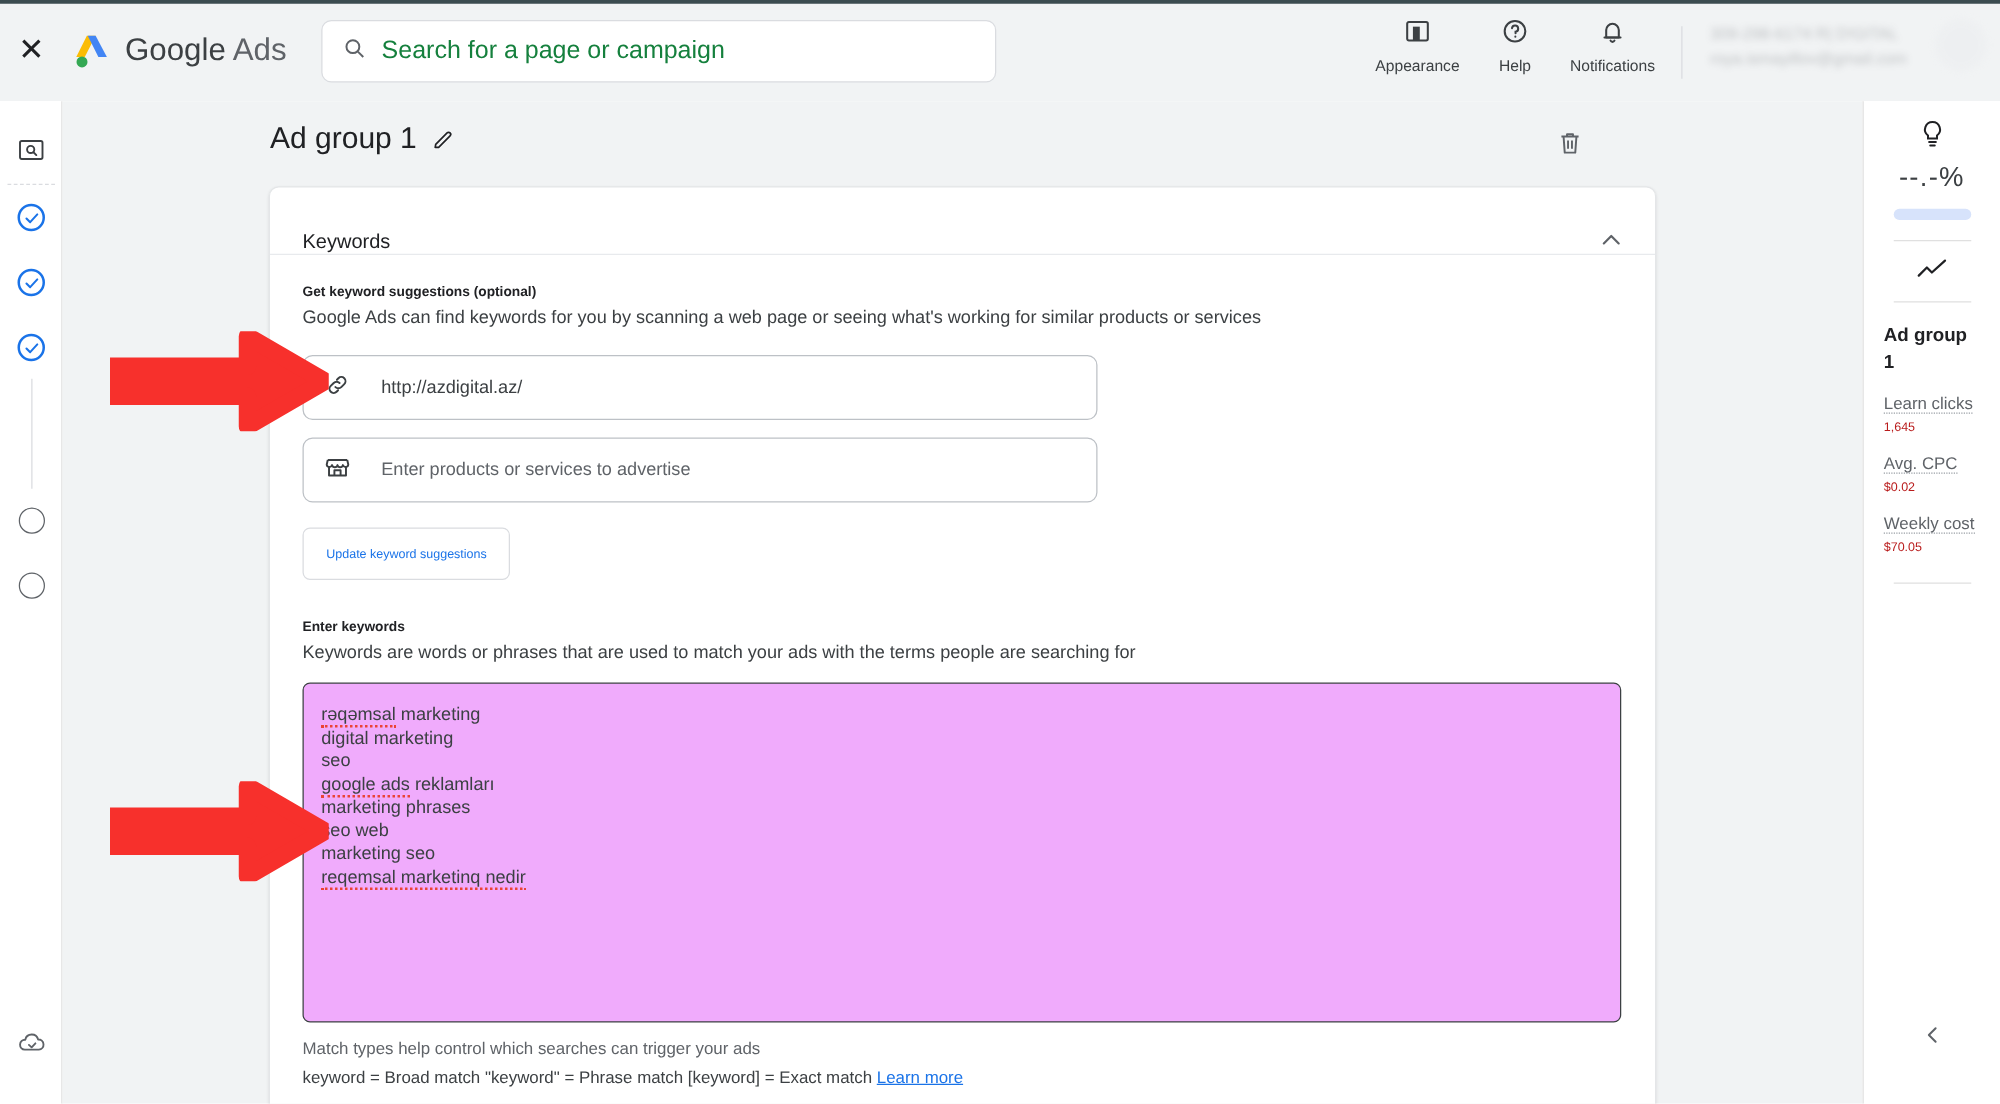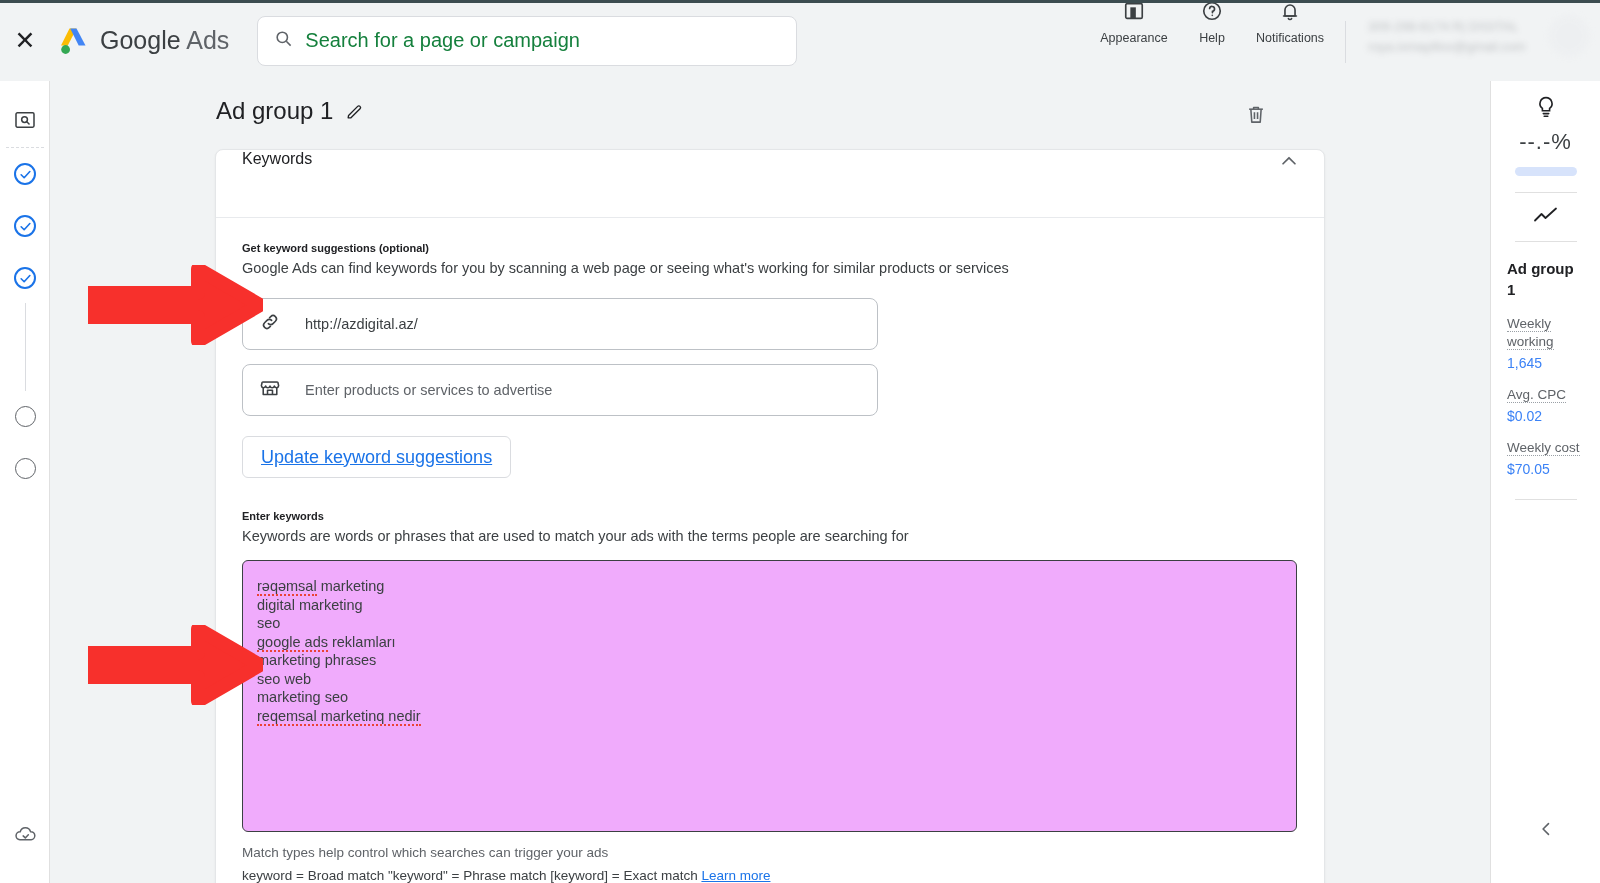--- a/index.html
+++ b/index.html
@@ -30,21 +30,21 @@
 
   .searchbox {
     margin-left: 28px;
     width: 540px; height: 50px;
     background:#fff; border:1px solid #dadce0; border-radius: 8px;
     display:flex; align-items:center; gap:12px; padding: 0 16px;
     cursor: text;
   }
   .searchbox .ph { color:#15803d; font-size: 20px; }
 
-  .top-actions { margin-left: auto; display:flex; align-items:flex-start; height:81px; padding-bottom: 8px; }
+  .top-actions { margin-left: auto; display:flex; align-items:center; height:81px; padding-bottom: 8px; }
   .top-action {
     width: 78px; display:flex; flex-direction:column; align-items:center; gap:5px; cursor:pointer;
   }
   .top-action .lbl { font-size: 12.5px; color:#3c4043; white-space: nowrap; }
   .top-divider { width:1px; height:42px; background:#dadce0; margin: 0 14px 10px 16px; align-self:flex-end; }
   .acct-blur {
     width: 240px; height:60px; align-self:center; position:relative; overflow:hidden;
     filter: blur(3px); opacity:.35;
   }
   .acct-line1 { position:absolute; top:12px; left:8px; font-size:13px; color:#5f6368; white-space:nowrap;}
@@ -69,21 +69,21 @@
   .page-title { font-size:24px; color:#202124; font-weight:400; }
   .pencil-btn { cursor:pointer; display:flex; align-items:center; }
   .trash-btn { position:absolute; top:22px; left:1195px; cursor:pointer; display:flex; }
 
   .card {
     position:absolute; top:68px; left:165px; width:1110px; height: 760px;
     background:#fff; border-radius:8px; border:1px solid #e4e6e8;
     box-shadow: 0 1px 2px rgba(60,64,67,.08);
   }
   .card-head {
-    height:68px; display:flex; align-items:flex-start; padding: 0 24px 0 26px;
+    height:54px; display:flex; align-items:flex-end; padding: 0 24px 0 26px;
     border-bottom:1px solid #e8eaed;
   }
   .card-title { font-size:16px; color:#202124; }
   .card-chevron { margin-left:auto; cursor:pointer; display:flex; }
 
   .card-body { padding: 24px 26px 0 26px; }
 
   .sec-title { font-size:11px; color:#202124; font-weight:700; }
   .sec-sub { font-size:14.5px; color:#3c4043; margin-top:6px; }
 
@@ -93,21 +93,21 @@
     display:flex; align-items:center; gap:24px; padding: 0 16px;
     background:#fff; cursor:text;
   }
   .field + .field { margin-top: 14px; }
   .field .txt { font-size:14.5px; color:#3c4043; }
   .field .ph { font-size:14.5px; color:#5f6368; }
 
   .btn-outline {
     margin-top: 20px; height: 42px; display:inline-flex; align-items:center; padding: 0 18px;
     border:1px solid #dadce0; border-radius:6px; background:#fff;
-    color:#1a73e8; font-size:18px; cursor:pointer; font-family:inherit;text-decoration:underline;
+    color:#1a73e8; font-size:10px; cursor:pointer; font-family:inherit;
   }
 
   .kw-head { margin-top: 32px; }
   .textarea {
     margin-top: 16px; width: 1055px; height: 272px;
     border:1px solid #3c4043; border-radius:6px; background:#f0abfc;
     padding: 16px 14px; overflow:hidden;
   }
   .kw-line { font-size:14.5px; color:#3c4043; line-height:18.5px; white-space:nowrap; position:relative; display:inline-block; }
   .kw-row { height:18.5px; }
@@ -126,21 +126,21 @@
   }
   .rp-icon { display:flex; justify-content:center; padding-top: 14px; }
   .rp-pct { text-align:center; font-size:22px; color:#3c4043; margin-top: 8px; letter-spacing:1px; }
   .rp-bar { width:62px; height:9px; border-radius:5px; background:#d7e3fb; margin: 12px auto 0 auto; }
   .rp-div { width:62px; height:1px; background:#e0e0e0; margin: 16px auto 0 auto; }
   .rp-trend { display:flex; justify-content:center; padding: 14px 0 0 0; }
   .rp-group { margin-top: 16px; padding-left: 16px; }
   .rp-groupname { font-size:15px; color:#202124; font-weight:700; line-height:21px; width:78px; }
   .rp-stat { margin-top: 14px; width: 80px; }
   .rp-key { font-size:13.5px; color:#5f6368; line-height:17px; border-bottom:1px dotted #9aa0a6; display:inline; }
-  .rp-val { font-size:14px; color:#3b82f6; margin-top:5px; }
+  .rp-val { font-size:10px; color:#b91c1c; margin-top:5px; }
   .rp-collapse { position:absolute; bottom: 40px; left:0; width:110px; display:flex; justify-content:center; cursor:pointer; }
 
   
   .arrow { position:absolute; pointer-events:none; }
 </style>
 </head>
 <body>
 
 <div class="app">
 
@@ -366,21 +366,21 @@
       <svg width="26" height="18" viewBox="0 0 26 18" fill="none" stroke="#202124" stroke-width="1.8" stroke-linecap="round" stroke-linejoin="round">
         <path d="M2 13.5 L8.5 7 L12.5 11 L23 1.5"></path>
       </svg>
     </div>
     <div class="rp-div"></div>
 
     <div class="rp-group">
       <div class="rp-groupname">Ad group 1</div>
 
       <div class="rp-stat">
-        <span class="rp-key">Weekly working</span>
+        <span class="rp-key">Learn clicks</span>
         <div class="rp-val">1,645</div>
       </div>
       <div class="rp-stat">
         <span class="rp-key">Avg. CPC</span>
         <div class="rp-val">$0.02</div>
       </div>
       <div class="rp-stat">
         <span class="rp-key">Weekly cost</span>
         <div class="rp-val">$70.05</div>
       </div>

